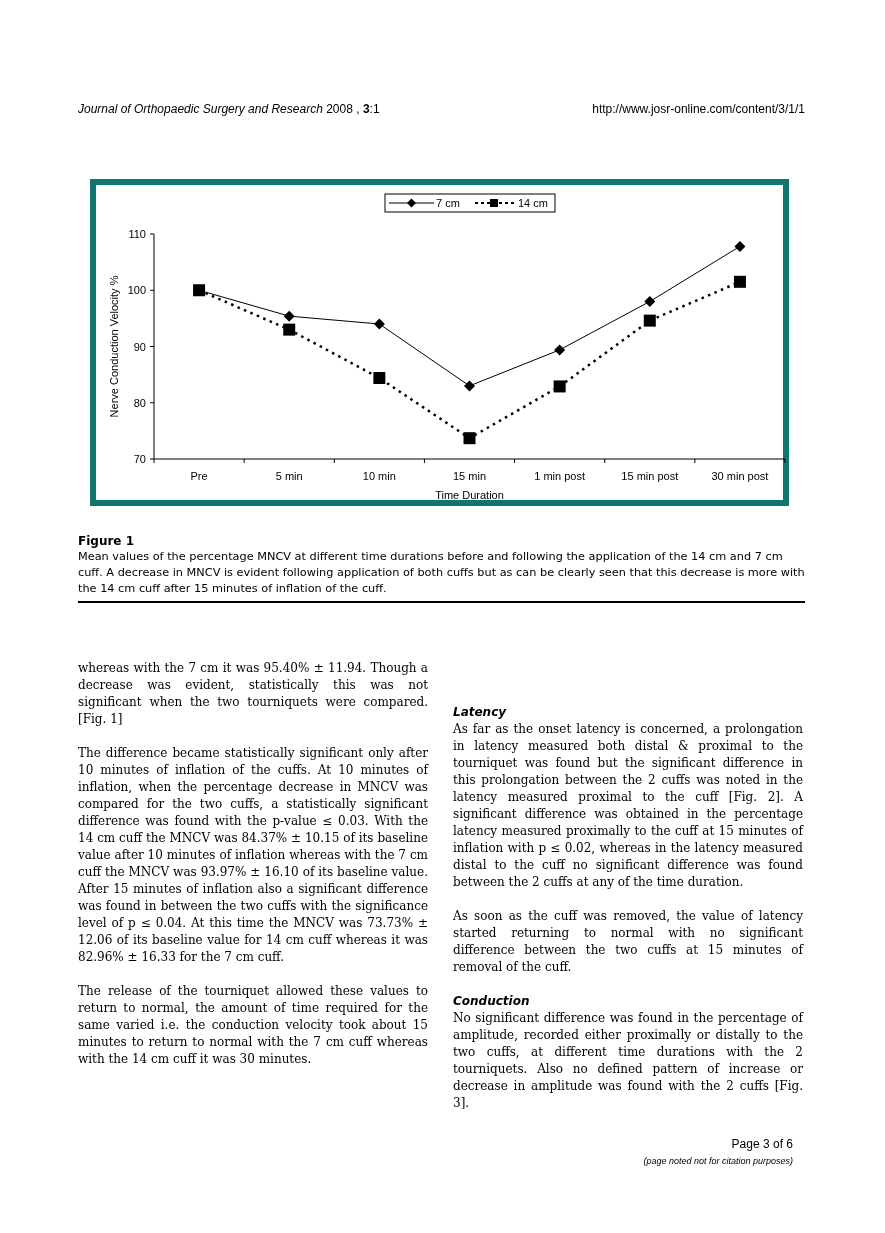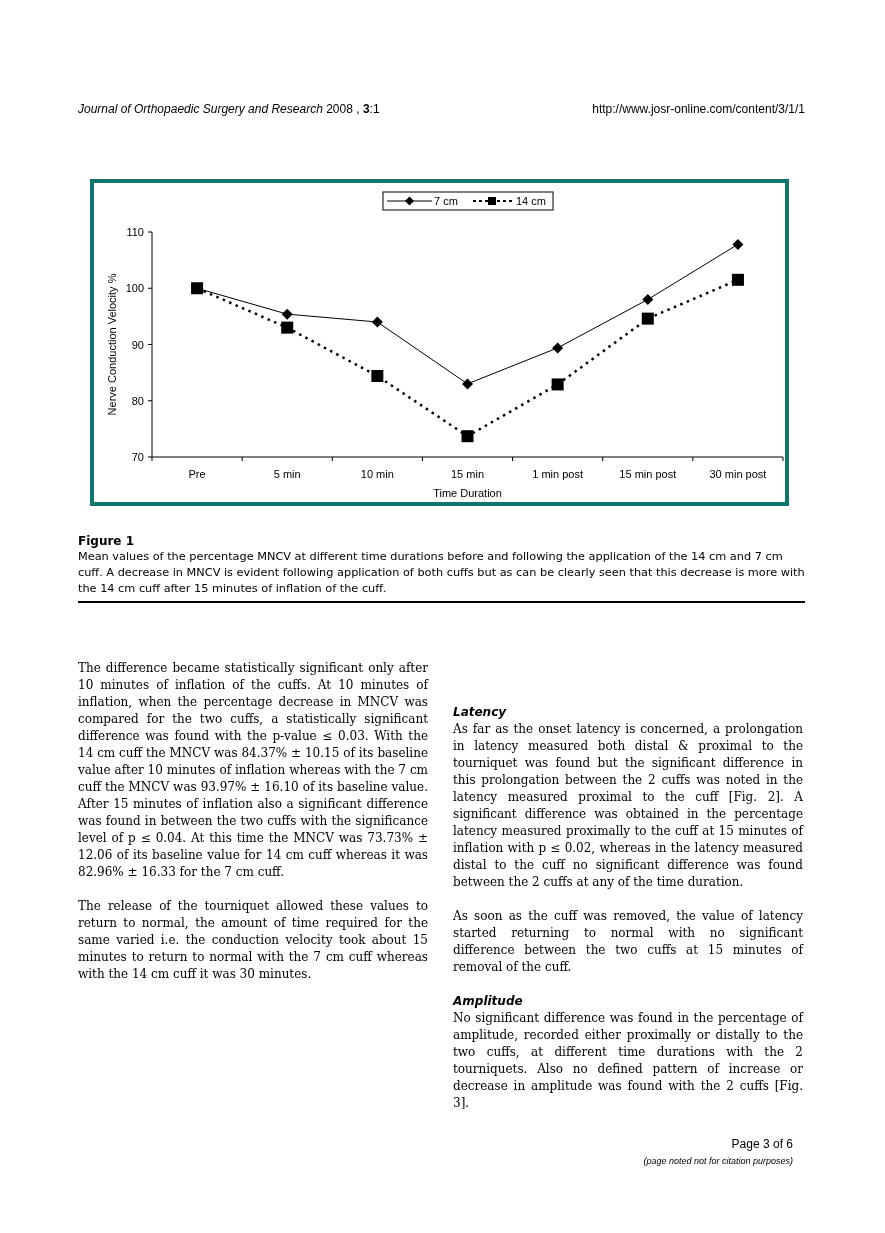--- a/index.html
+++ b/index.html
@@ -1,21 +1,21 @@
 <!DOCTYPE html>
 <html><head>
 <meta charset="utf-8">
 <style>
   html, body { margin:0; padding:0; background:#fff; }
   body { width:885px; height:1233px; position:relative; overflow:hidden; color:#000; }
   .hdr { position:absolute; top:102px; font-family:"Liberation Sans", sans-serif; font-size:12px; }
   .hdr-left { left:78px; font-style:italic; }
   .hdr-left .yr { font-style:normal; }
   .hdr-right { right:80px; }
-  .fig-frame { position:absolute; left:90px; top:179px; width:699px; height:327px; border:4px solid #0f766e; box-sizing:border-box; }
+  .fig-frame { position:absolute; left:90px; top:179px; width:699px; height:327px; border:6px solid #0f766e; box-sizing:border-box; }
   #chart { position:absolute; left:0; top:0; }
   .caption { position:absolute; left:78px; top:533px; width:728px; font-family:"DejaVu Sans", sans-serif; font-size:11.3px; line-height:16px; }
   .caption .fig-title { font-weight:bold; font-size:12px; }
   .rule { position:absolute; left:78px; top:601px; width:727px; height:2px; background:#000; }
   .col { position:absolute; top:660px; width:350px; font-family:"DejaVu Serif", serif; font-size:12px; line-height:17px; text-align:justify; }
   .col-left { left:78px; }
   .col-right { left:453px;margin-top:44px; }
   .col p { margin:0 0 17px 0; }
   .col h4 { margin:0; font-size:12px; font-style:italic; font-weight:bold; font-family:"DejaVu Sans", sans-serif; }
   .footer { position:absolute; right:92px; text-align:center; font-family:"Liberation Sans", sans-serif;padding-left:32px; }
@@ -97,26 +97,27 @@
   </svg>
 </div>
 
 <div class="caption">
   <div class="fig-title">Figure 1</div>
   <div>Mean values of the percentage MNCV at different time durations before and following the application of the 14 cm and 7 cm cuff. A decrease in MNCV is evident following application of both cuffs but as can be clearly seen that this decrease is more with the 14 cm cuff after 15 minutes of inflation of the cuff.</div>
 </div>
 <div class="rule"></div>
 
 <div class="col col-left">
+  <p>whereas with the 7 cm it was 95.40% ± 11.94. Though a decrease was evident, statistically this was not significant when the two tourniquets were compared. [Fig. 1]</p>
   <p>The difference became statistically significant only after 10 minutes of inflation of the cuffs. At 10 minutes of inflation, when the percentage decrease in MNCV was compared for the two cuffs, a statistically significant difference was found with the p-value ≤ 0.03. With the 14 cm cuff the MNCV was 84.37% ± 10.15 of its baseline value after 10 minutes of inflation whereas with the 7 cm cuff the MNCV was 93.97% ± 16.10 of its baseline value. After 15 minutes of inflation also a significant difference was found in between the two cuffs with the significance level of p ≤ 0.04. At this time the MNCV was 73.73% ± 12.06 of its baseline value for 14 cm cuff whereas it was 82.96% ± 16.33 for the 7 cm cuff.</p>
   <p>The release of the tourniquet allowed these values to return to normal, the amount of time required for the same varied i.e. the conduction velocity took about 15 minutes to return to normal with the 7 cm cuff whereas with the 14 cm cuff it was 30 minutes.</p>
 </div>
 
 <div class="col col-right">
   <h4>Latency</h4>
   <p>As far as the onset latency is concerned, a prolongation in latency measured both distal &amp; proximal to the tourniquet was found but the significant difference in this prolongation between the 2 cuffs was noted in the latency measured proximal to the cuff [Fig. 2]. A significant difference was obtained in the percentage latency measured proximally to the cuff at 15 minutes of inflation with p ≤ 0.02, whereas in the latency measured distal to the cuff no significant difference was found between the 2 cuffs at any of the time duration.</p>
   <p>As soon as the cuff was removed, the value of latency started returning to normal with no significant difference between the two cuffs at 15 minutes of removal of the cuff.</p>
-  <h4>Amplitude</h4>
+  <h4>Conduction</h4>
   <p>No significant difference was found in the percentage of amplitude, recorded either proximally or distally to the two cuffs, at different time durations with the 2 tourniquets. Also no defined pattern of increase or decrease in amplitude was found with the 2 cuffs [Fig. 3].</p>
 </div>
 
 <div class="footer pg">Page 3 of 6</div>
 <div class="footer note">(page noted not for citation purposes)</div>
 
 </body></html>

